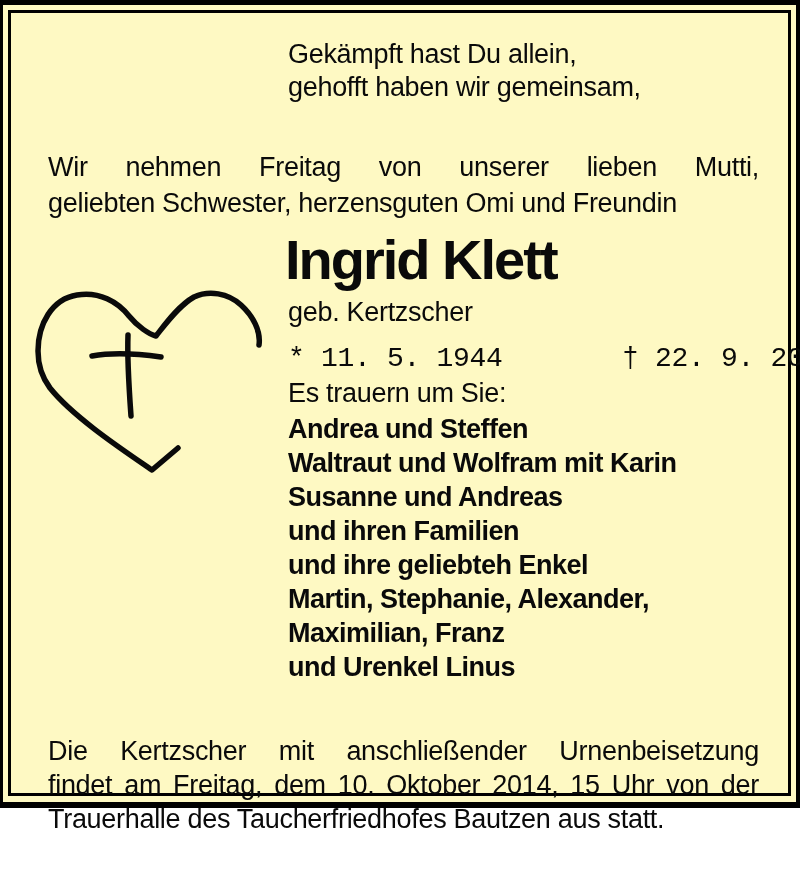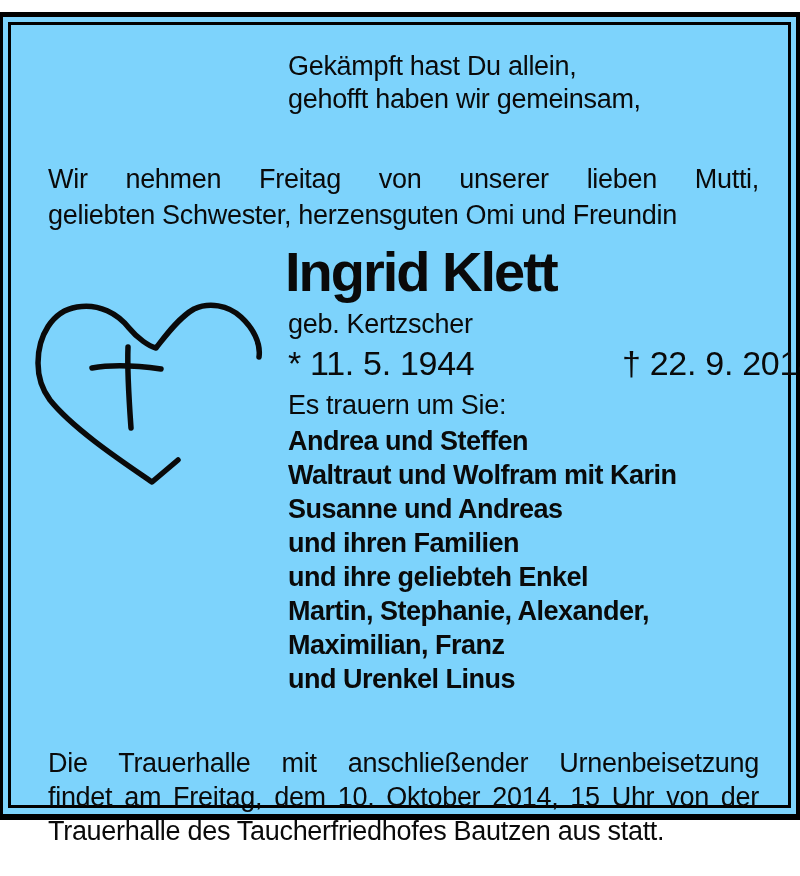--- a/index.html
+++ b/index.html
@@ -7,24 +7,23 @@
     padding: 0;
     width: 800px;
     height: 876px;
     background: #ffffff;
     overflow: hidden;
   }
   .page {
     position: relative;
     width: 800px;
     height: 808px;
-    background: #7dd3fc;
+    background: #fef9c3;
     color: #0a0a0a;
     font-family: "Liberation Sans", sans-serif;
-    margin-top: 12px;
   }
   .outer-frame {
     position: absolute;
     inset: 0;
     border-top: 5px solid #000;
     border-bottom: 6px solid #000;
     border-left: 3px solid #000;
     border-right: 4px solid #000;
     pointer-events: none;
   }
@@ -76,24 +75,25 @@
     letter-spacing: -2px;
     line-height: 1;
   }
   .birthname {
     left: 288px;
     top: 297px;
     font-size: 27px;
   }
   .dates {
     left: 288px;
-    top: 332px;
+    top: 343px;
     width: 470px;
     height: 34px;
-    font-size: 34px;
+    font-size: 28px;
+    font-family: Liberation Mono, monospace;
   }
   .dates .death {
     position: absolute;
     left: 334px;
     top: 0;
   }
   .mourn-heading {
     left: 288px;
     top: 378px;
     font-size: 27px;
@@ -157,18 +157,18 @@
     <div>Waltraut und Wolfram mit Karin</div>
     <div>Susanne und Andreas</div>
     <div>und ihren Familien</div>
     <div>und ihre geliebteh Enkel</div>
     <div>Martin, Stephanie, Alexander,</div>
     <div>Maximilian, Franz</div>
     <div>und Urenkel Linus</div>
   </div>
 
   <div class="txt funeral">
-    <div class="just">Die Trauerhalle mit anschließender Urnenbeisetzung</div>
+    <div class="just">Die Kertzscher mit anschließender Urnenbeisetzung</div>
     <div class="just">findet am Freitag, dem 10. Oktober 2014, 15 Uhr von der</div>
     <div>Trauerhalle des Taucherfriedhofes Bautzen aus statt.</div>
   </div>
 
 </div>
 
 </body></html>

